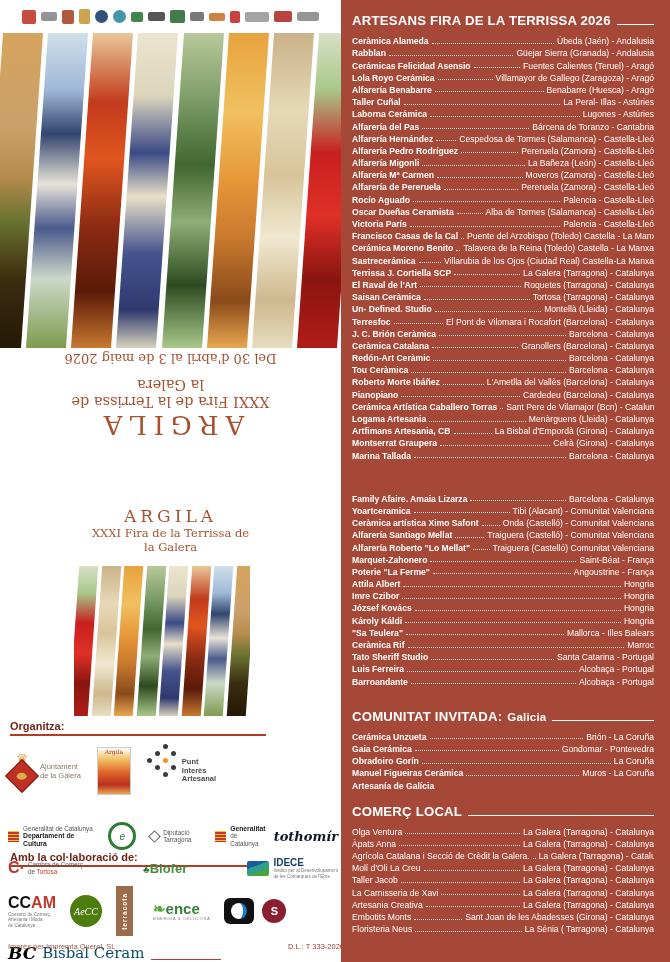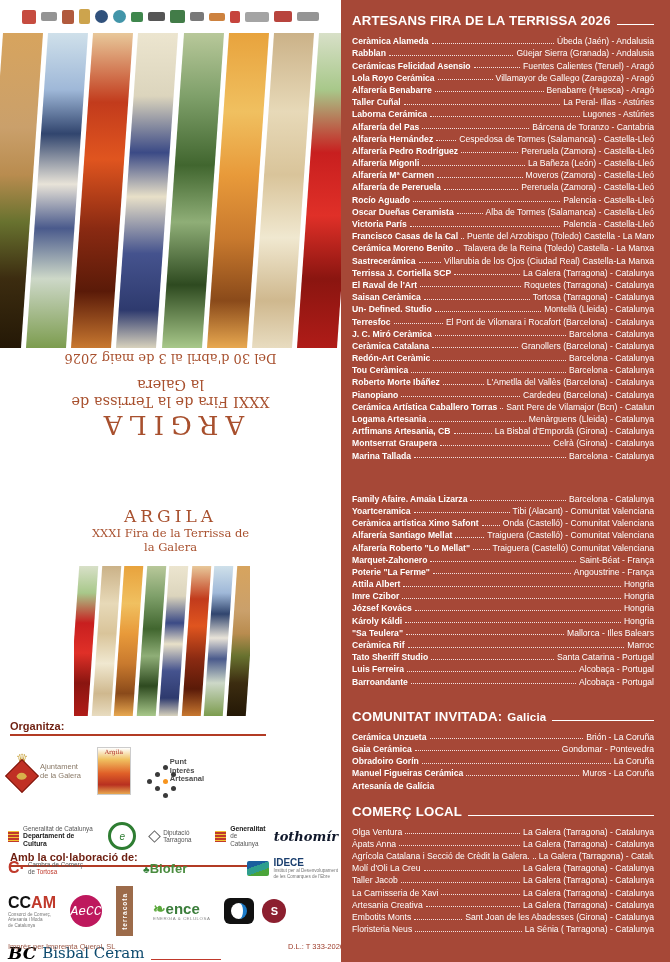--- a/index.html
+++ b/index.html
@@ -56,21 +56,21 @@
     display:flex;align-items:center;gap:16px;}
   .aj{display:flex;align-items:center;gap:6px;}
   .crown{font-size:14px;color:#c8a23c;line-height:10px;text-align:center;}
   .diamond{width:22px;height:22px;background:#c03024;border:1px solid #7a1a10;transform:rotate(45deg);
     display:flex;align-items:center;justify-content:center;}
   .diamond i{display:block;width:10px;height:7px;background:#d8b04a;border-radius:50%;transform:rotate(-45deg);}
   .aj-text{font-size:7.5px;color:#8a7a68;line-height:9px;}
   .mini-poster{width:32px;height:46px;border:1px solid #ccc;
     background:linear-gradient(180deg,#fff 0%,#f0c060 25%,#e06028 55%,#b83020 80%,#e8a850 100%);
     font-size:6px;color:#b03028;text-align:center;font-family:"DejaVu Serif",serif;}
-  .punt{display:flex;align-items:flex-end;}
+  .punt{display:flex;align-items:flex-start;gap:12px;}
   .punt-dots{width:5px;height:5px;border-radius:50%;background:#3a3a3a;
     box-shadow:8px -7px 0 #3a3a3a,8px 7px 0 #3a3a3a,16px -14px 0 #3a3a3a,16px 0 0 #f7941d,
     16px 14px 0 #3a3a3a,24px -7px 0 #3a3a3a,24px 7px 0 #3a3a3a;}
   .punt-text{font-size:7.5px;font-weight:bold;color:#4a4a4a;line-height:8.5px;margin-left:18px;}
 
   #collab-logos{position:absolute;top:822px;left:8px;width:330px;}
   .collab-row{display:flex;align-items:center;margin-bottom:7px;}
   .senyera{width:11px;height:11px;margin-right:4px;flex:none;
     background:repeating-linear-gradient(180deg,#f2c233 0 1.5px,#c0392b 1.5px 3px);}
   .lg-small{font-size:6.3px;color:#555;line-height:7.5px;}
@@ -83,23 +83,23 @@
   .tortosa{color:#c0392b;}
   .biofer{color:#4a8c3f;font-weight:bold;font-size:13px;}
   .biofer .leaf{color:#2e7d32;font-size:10px;}
   .idece-icon{width:22px;height:15px;margin-right:4px;flex:none;border-radius:2px;
     background:linear-gradient(160deg,#1a5e9e 0 35%,#2e9e8e 35% 65%,#4aa43a 65% 100%);}
   .idece-name{font-weight:bold;font-size:10px;color:#1a3e6e;}
   .idece-sub{font-size:4.6px;color:#777;line-height:5.5px;}
   .ccam{font-size:16px;font-weight:bold;letter-spacing:0;}
   .ccam .k{color:#111;} .ccam .r{color:#c0392b;}
   .ccam-sub{font-size:4.6px;color:#777;line-height:5.5px;}
-  .aecc-circle{width:32px;height:32px;border-radius:50%;background:#be185d;color:#fff;
-    display:flex;align-items:center;justify-content:center;font-family:Liberation Mono, monospace;
-    font-style:italic;font-size:13px;flex:none;}
+  .aecc-circle{width:32px;height:32px;border-radius:50%;background:#4d7c0f;color:#fff;
+    display:flex;align-items:center;justify-content:center;font-family:Liberation Serif, serif;
+    font-style:italic;font-size:10px;flex:none;}
   .terracota{width:17px;height:50px;background:#9c6b4a;color:#fff;display:flex;align-items:center;
     justify-content:center;flex:none;}
   .terracota span{writing-mode:vertical-rl;transform:rotate(180deg);font-size:6.5px;font-weight:bold;letter-spacing:1px;}
   .ence{color:#3a7d3a;font-size:15px;font-weight:bold;line-height:14px;}
   .ence .leaf{color:#5aa83a;}
   .ence-sub{font-size:4.4px;color:#888;letter-spacing:.5px;}
   .radio{width:30px;height:26px;background:#111;border-radius:6px;display:flex;align-items:center;
     justify-content:center;flex:none;}
   .radio i{display:block;width:16px;height:16px;border-radius:50%;background:#fff;
     border-right:4px solid #1a7ac8;box-sizing:border-box;}
@@ -420,21 +420,21 @@
           <span class="nm">Un- Defined. Studio</span>
           <span class="dots"></span>
           <span class="loc">Montellà (Lleida) - Catalunya</span>
         </div>
         <div class="row">
           <span class="nm">Terresfoc</span>
           <span class="dots"></span>
           <span class="loc">El Pont de Vilomara i Rocafort (Barcelona) - Catalunya</span>
         </div>
         <div class="row">
-          <span class="nm">J. C. Miró Ceràmica</span>
+          <span class="nm">J. C. Brión Ceràmica</span>
           <span class="dots"></span>
           <span class="loc">Barcelona - Catalunya</span>
         </div>
         <div class="row">
           <span class="nm">Ceràmica Catalana</span>
           <span class="dots"></span>
           <span class="loc">Granollers (Barcelona) - Catalunya</span>
         </div>
         <div class="row">
           <span class="nm">Redón-Art Ceràmic</span>

